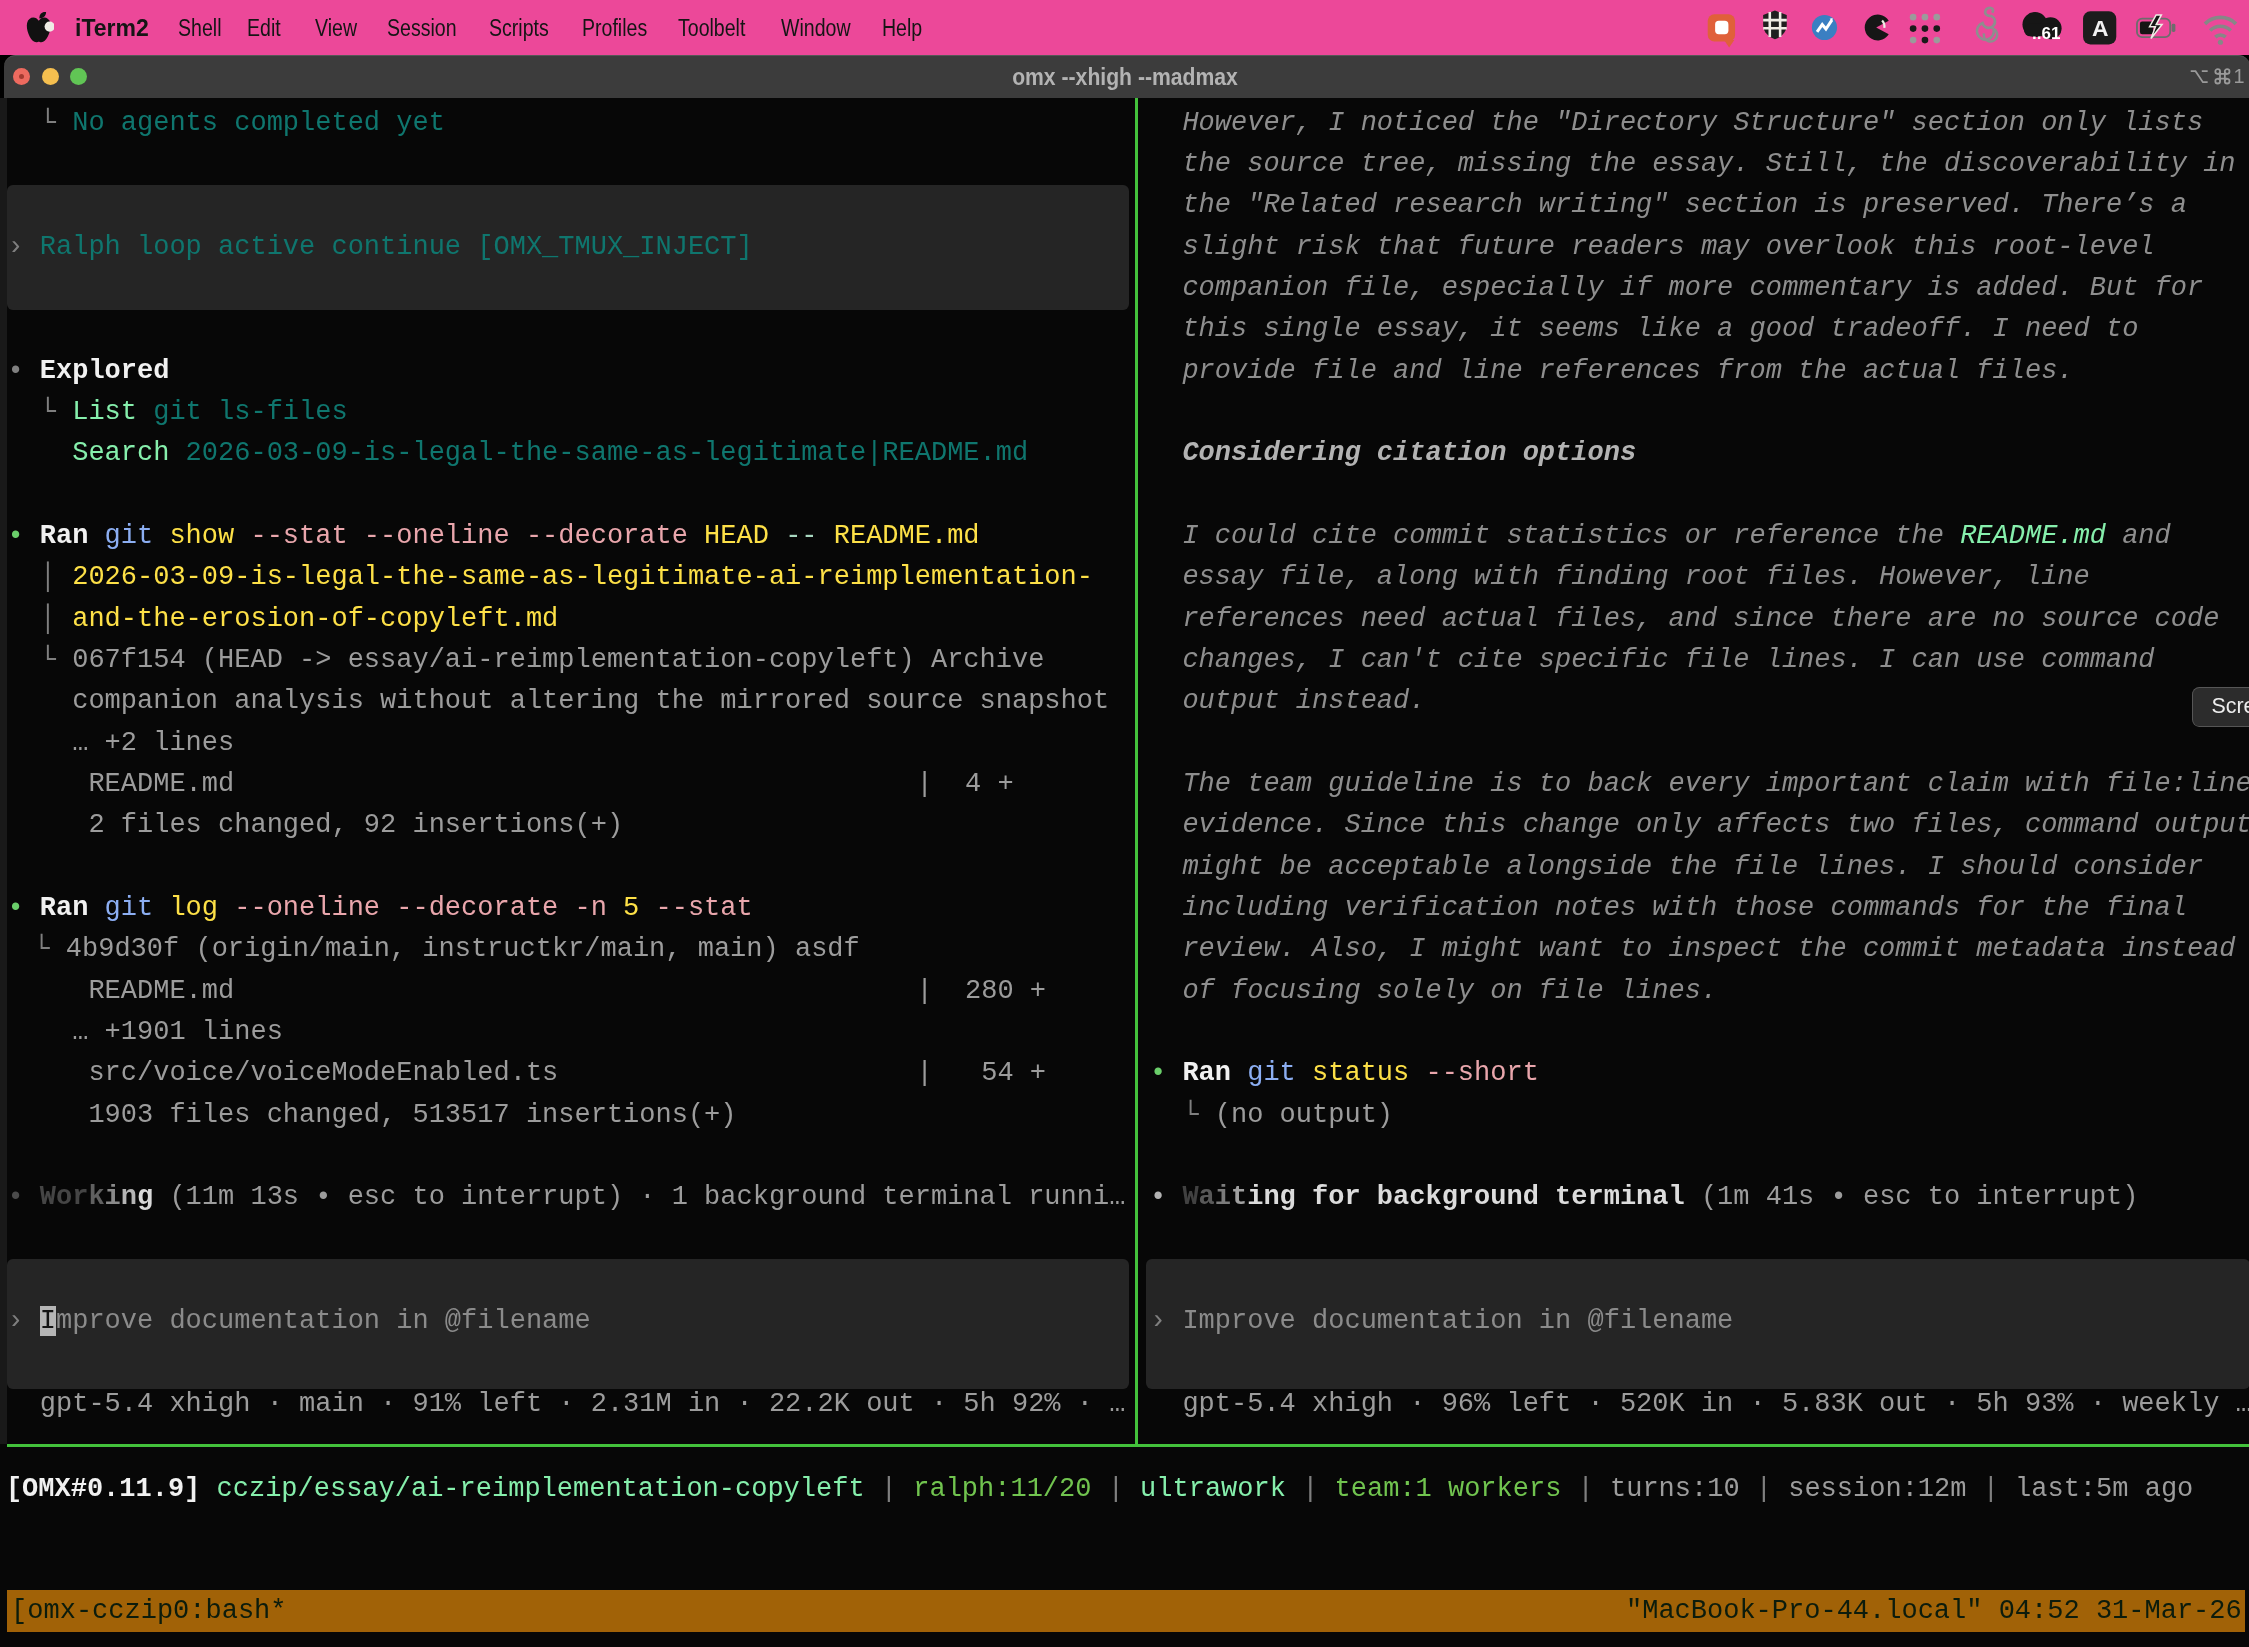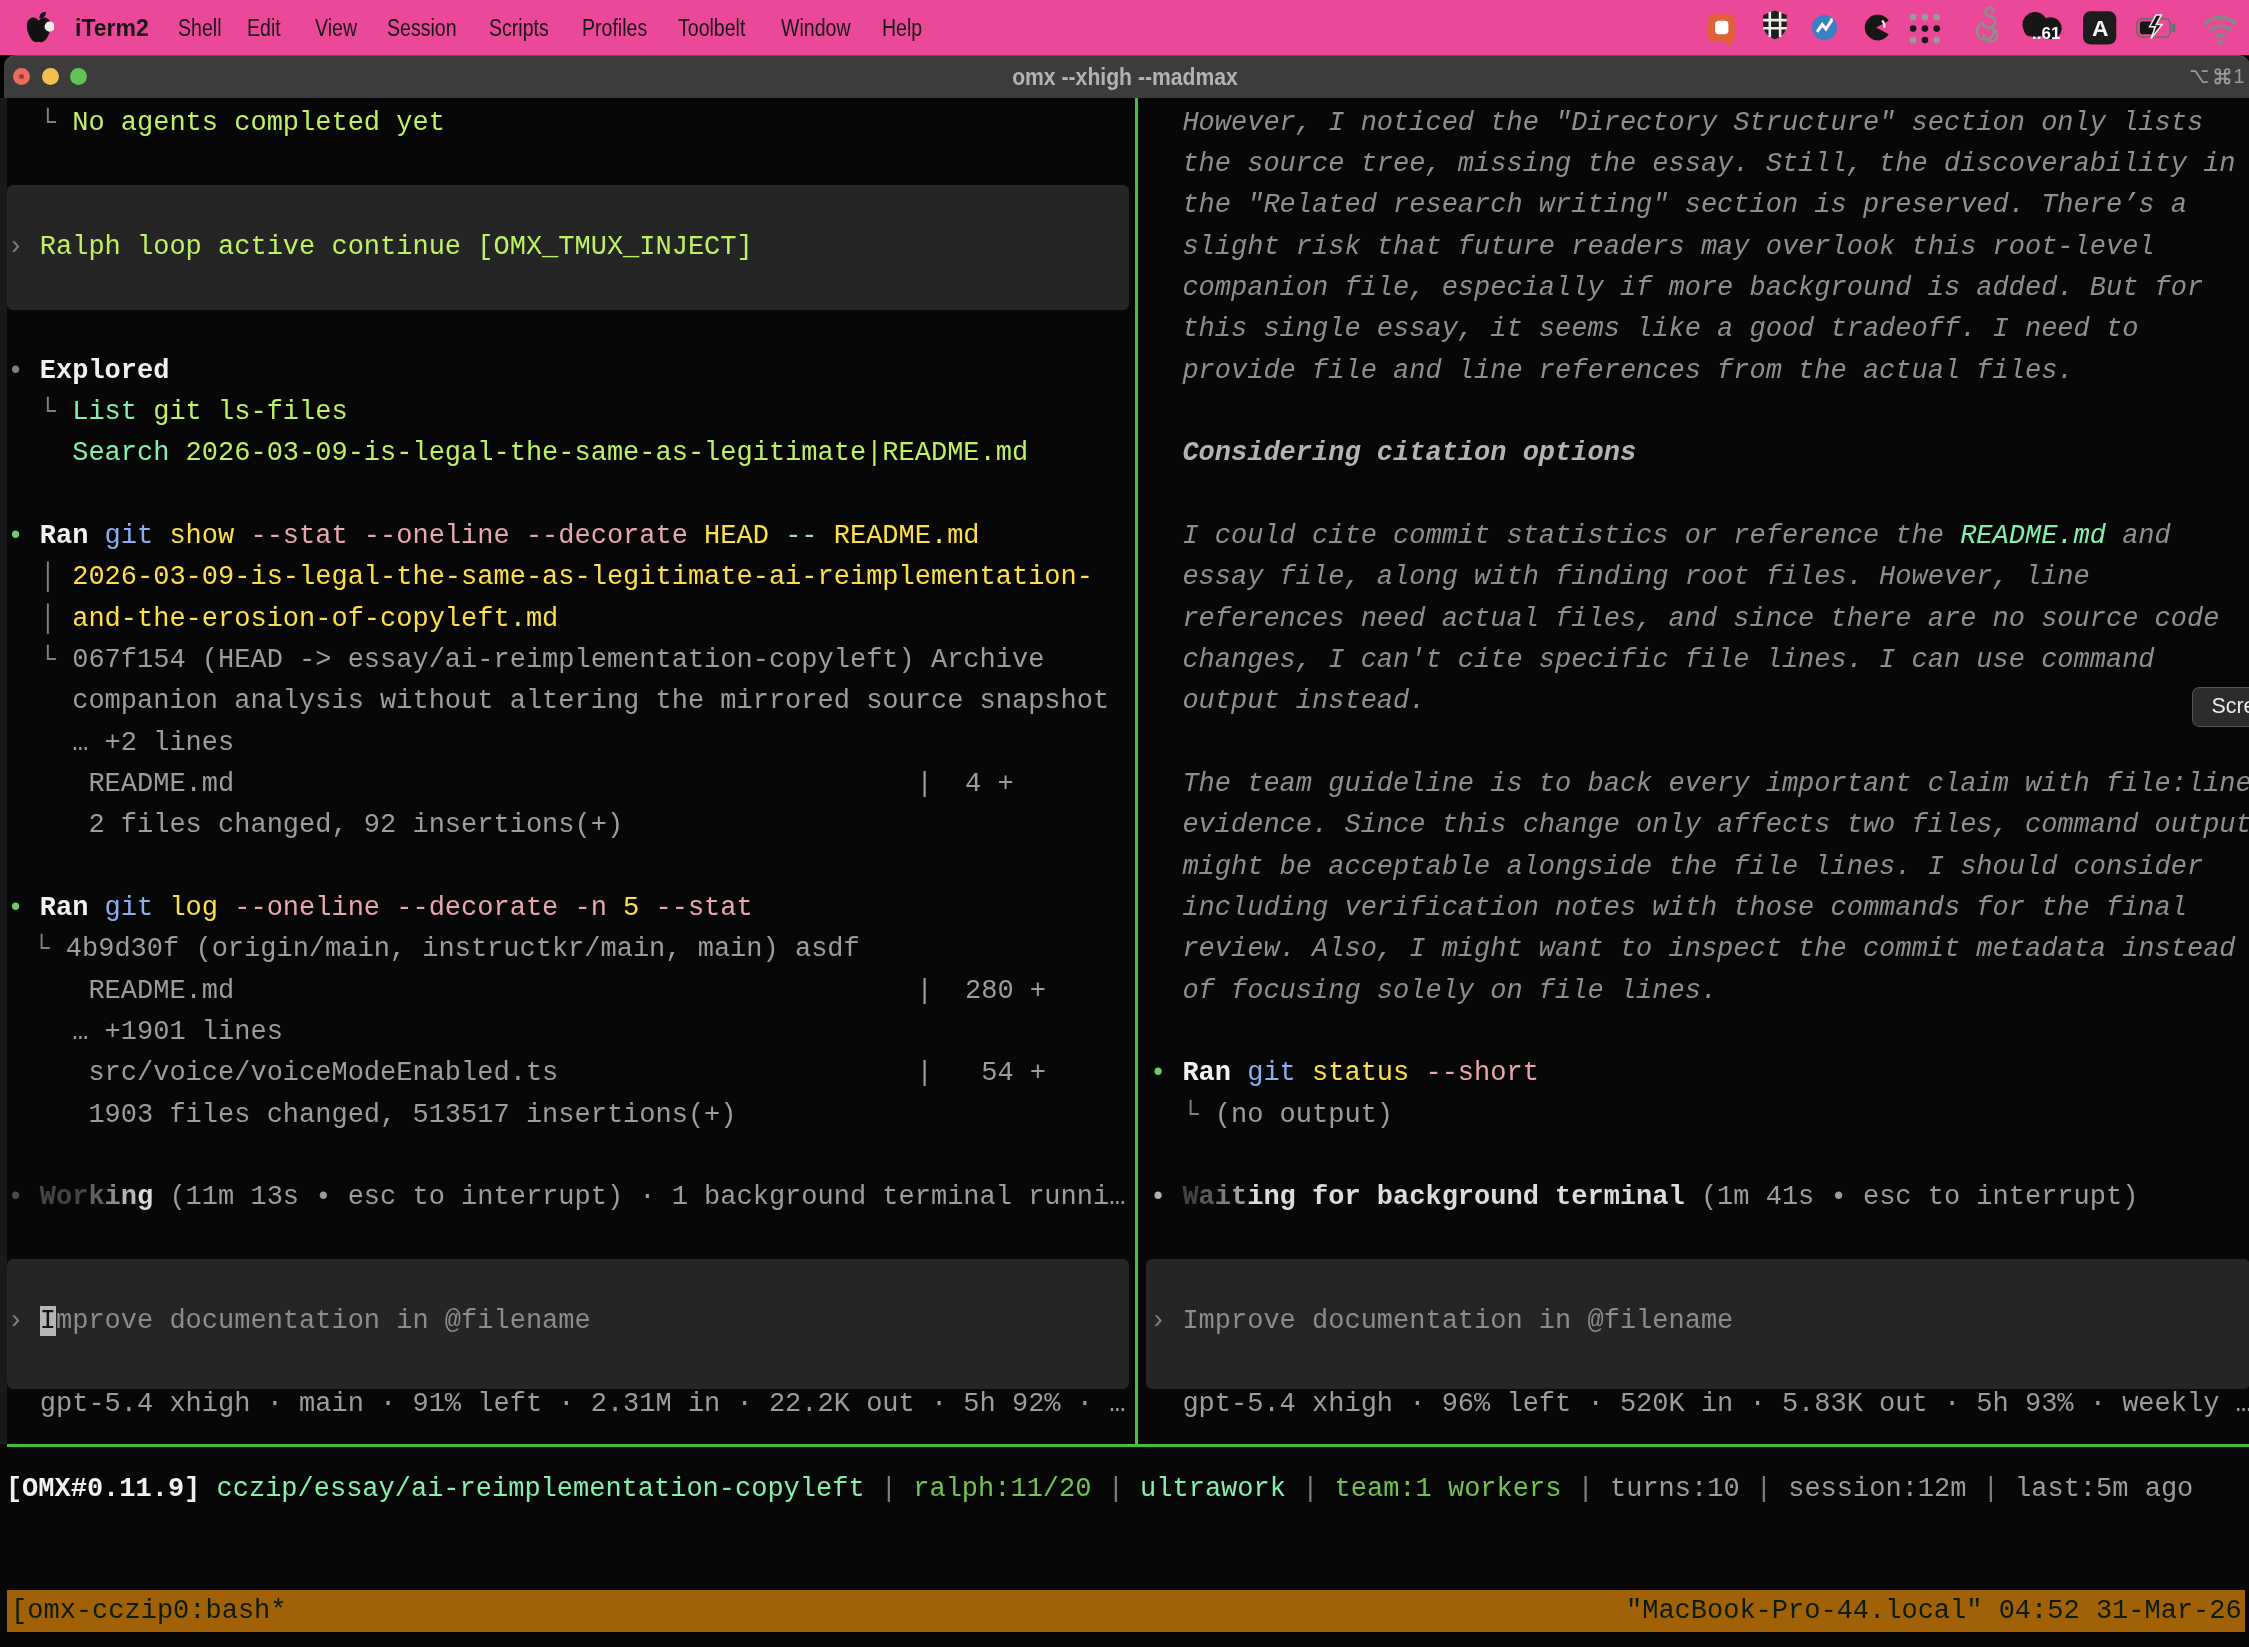--- a/index.html
+++ b/index.html
@@ -7,21 +7,21 @@
 .mi{position:absolute;top:0;height:55px;line-height:56px;font-size:23px;color:#151515;transform:scaleX(.85);transform-origin:left center;white-space:pre}
 #titlebar{position:absolute;left:4.4px;top:55px;width:2246px;height:44px;background:#3c3c3c;border-top:1.5px solid #575757;border-radius:11.8px 11.8px 0 0}
 .lt{position:absolute;top:68px;width:17px;height:17px;border-radius:50%}
 #wtitle{position:absolute;left:0;top:55px;width:2250px;height:44px;line-height:44px;text-align:center;font-size:23px;font-weight:bold;color:#b3b3b3;transform:scaleX(.92)}
 #term{position:absolute;left:0;top:98px;width:2250px;height:1549px;background:#070707}
 #lstrip{position:absolute;left:0;top:98px;width:6.6px;height:1346px;background:#191919}
 .bx{position:absolute;background:#252525;border-radius:5.9px}
 #vdiv{position:absolute;left:1135px;top:98px;width:3px;height:1349px;background:#43c13b}
 #hline{position:absolute;left:6.6px;top:1444px;width:2243px;height:3px;background:#43c13b}
 .r{position:absolute;white-space:pre;font-family:"Liberation Mono",monospace;font-size:27px;line-height:41px;height:41px;color:#9c9c9c}
-.b{color:#bef264}
+.b{color:#0f766e}
 .t{color:#7f7f7f}
 .wb{color:#f1f1f1;font-weight:bold}
 .cy{color:#86efac}
 .bl{color:#8caef2}
 .lv{color:#fde047}
 .pk{color:#e9a6ac}
 .mi2{color:#a8d8c0}
 .gb{color:#6ace6a}
 .ri{color:#8e8e8e;font-style:italic}
 .hd{color:#b3b3b3;font-weight:bold;font-style:italic}
@@ -139,21 +139,21 @@
 <div class="r" style="left:7.4px;top:1012px">    … +1901 lines</div>
 <div class="r" style="left:7.4px;top:1053px">     src/voice/voiceModeEnabled.ts<span style="position:absolute;left:909px">|   54 +</span></div>
 <div class="r" style="left:7.4px;top:1095px">     1903 files changed, 513517 insertions(+)</div>
 <div class="r" style="left:7.4px;top:1177px"><span style="color:#4a4a4a">• </span><span style="font-weight:bold;color:#454545">Wor</span><span style="font-weight:bold;color:#606060">k</span><span style="font-weight:bold;color:#8a8a8a">i</span><span style="font-weight:bold;color:#b4b4b4">n</span><span style="font-weight:bold;color:#d9d9d9">g</span> (11m 13s • esc to interrupt) · 1 background terminal runni…</div>
 <div class="r" style="left:7.4px;top:1301px"><span class="t">› </span><span class="cur">I</span><span class="ph">mprove documentation in @filename</span></div>
 <div class="r" style="left:7.4px;top:1384px">  gpt-5.4 xhigh · main · 91% left · 2.31M in · 22.2K out · 5h 92% · …</div>
 <div class="r ri" style="left:1150px;top:103px">  However, I noticed the "Directory Structure" section only lists</div>
 <div class="r ri" style="left:1150px;top:144px">  the source tree, missing the essay. Still, the discoverability in</div>
 <div class="r ri" style="left:1150px;top:185px">  the "Related research writing" section is preserved. There’s a</div>
 <div class="r ri" style="left:1150px;top:227px">  slight risk that future readers may overlook this root-level</div>
-<div class="r ri" style="left:1150px;top:268px">  companion file, especially if more background is added. But for</div>
+<div class="r ri" style="left:1150px;top:268px">  companion file, especially if more commentary is added. But for</div>
 <div class="r ri" style="left:1150px;top:309px">  this single essay, it seems like a good tradeoff. I need to</div>
 <div class="r ri" style="left:1150px;top:351px">  provide file and line references from the actual files.</div>
 <div class="r hd" style="left:1150px;top:433px">  Considering citation options</div>
 <div class="r ri" style="left:1150px;top:516px">  I could cite commit statistics or reference the <span class="cy">README.md</span> and</div>
 <div class="r ri" style="left:1150px;top:557px">  essay file, along with finding root files. However, line</div>
 <div class="r ri" style="left:1150px;top:599px">  references need actual files, and since there are no source code</div>
 <div class="r ri" style="left:1150px;top:640px">  changes, I can't cite specific file lines. I can use command</div>
 <div class="r ri" style="left:1150px;top:681px">  output instead.</div>
 <div class="r ri" style="left:1150px;top:764px">  The team guideline is to back every important claim with file:line</div>
 <div class="r ri" style="left:1150px;top:805px">  evidence. Since this change only affects two files, command output</div>

